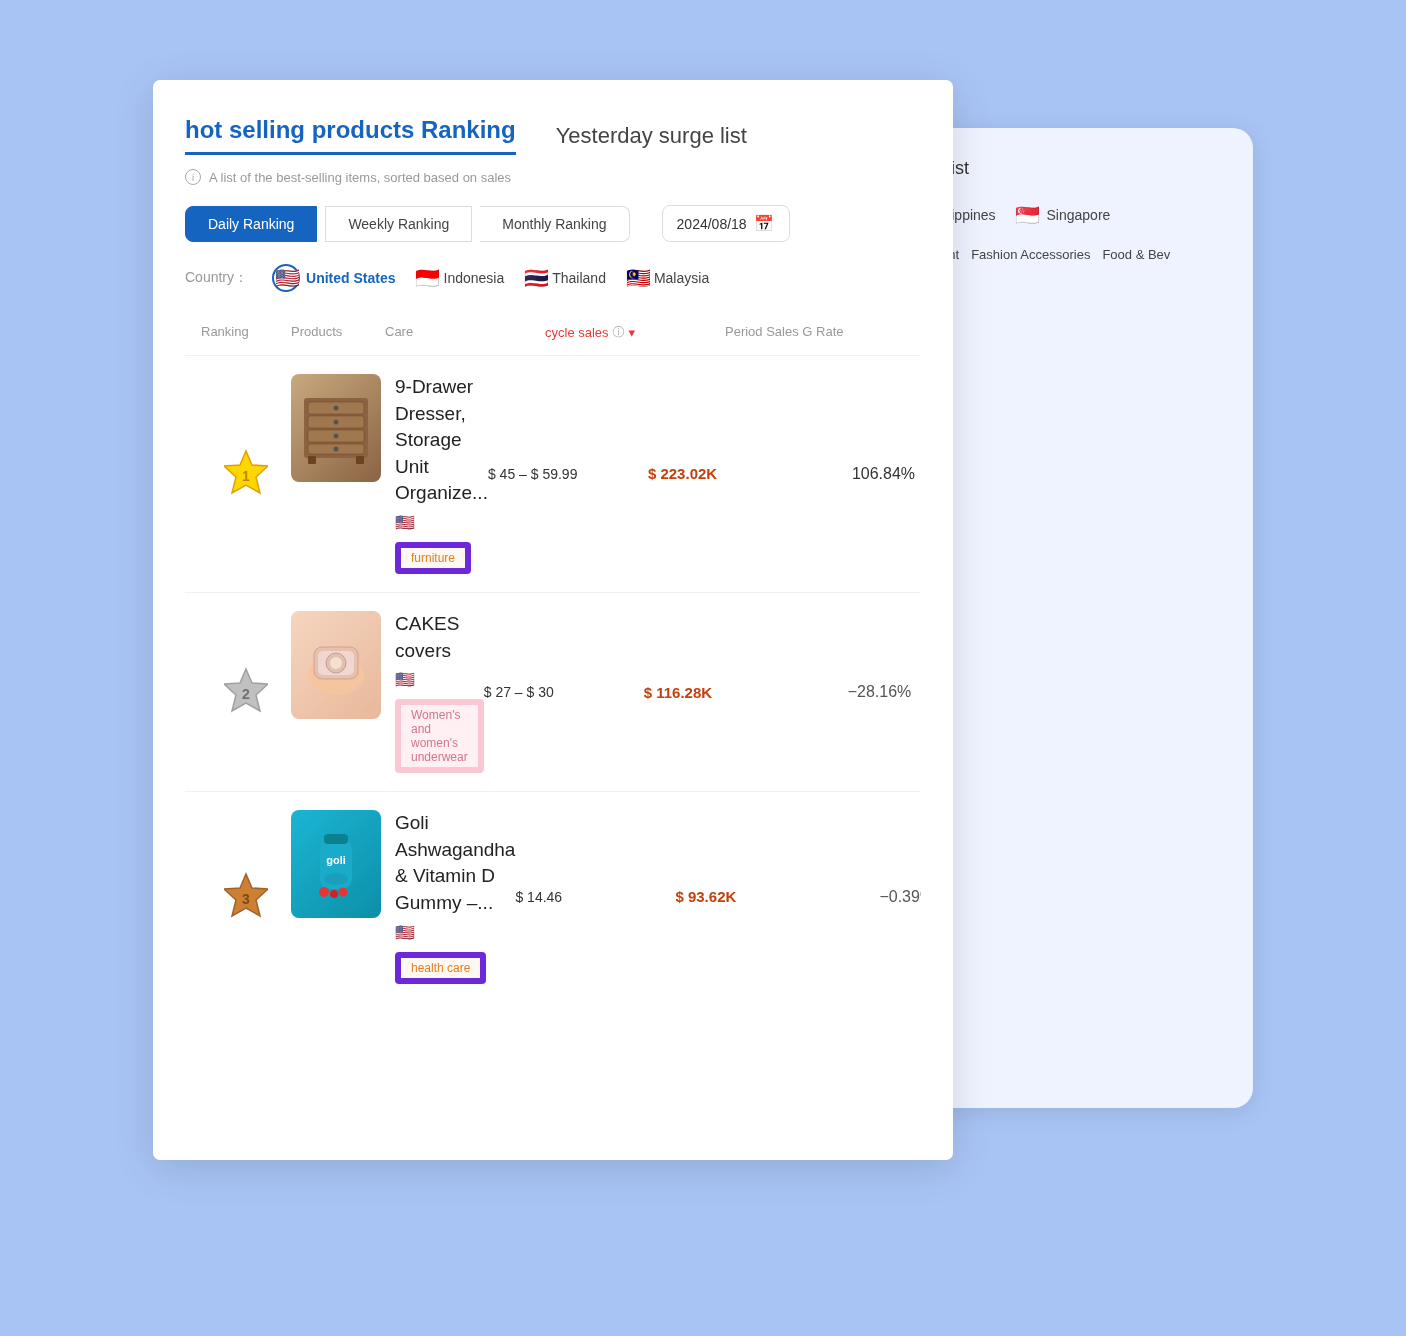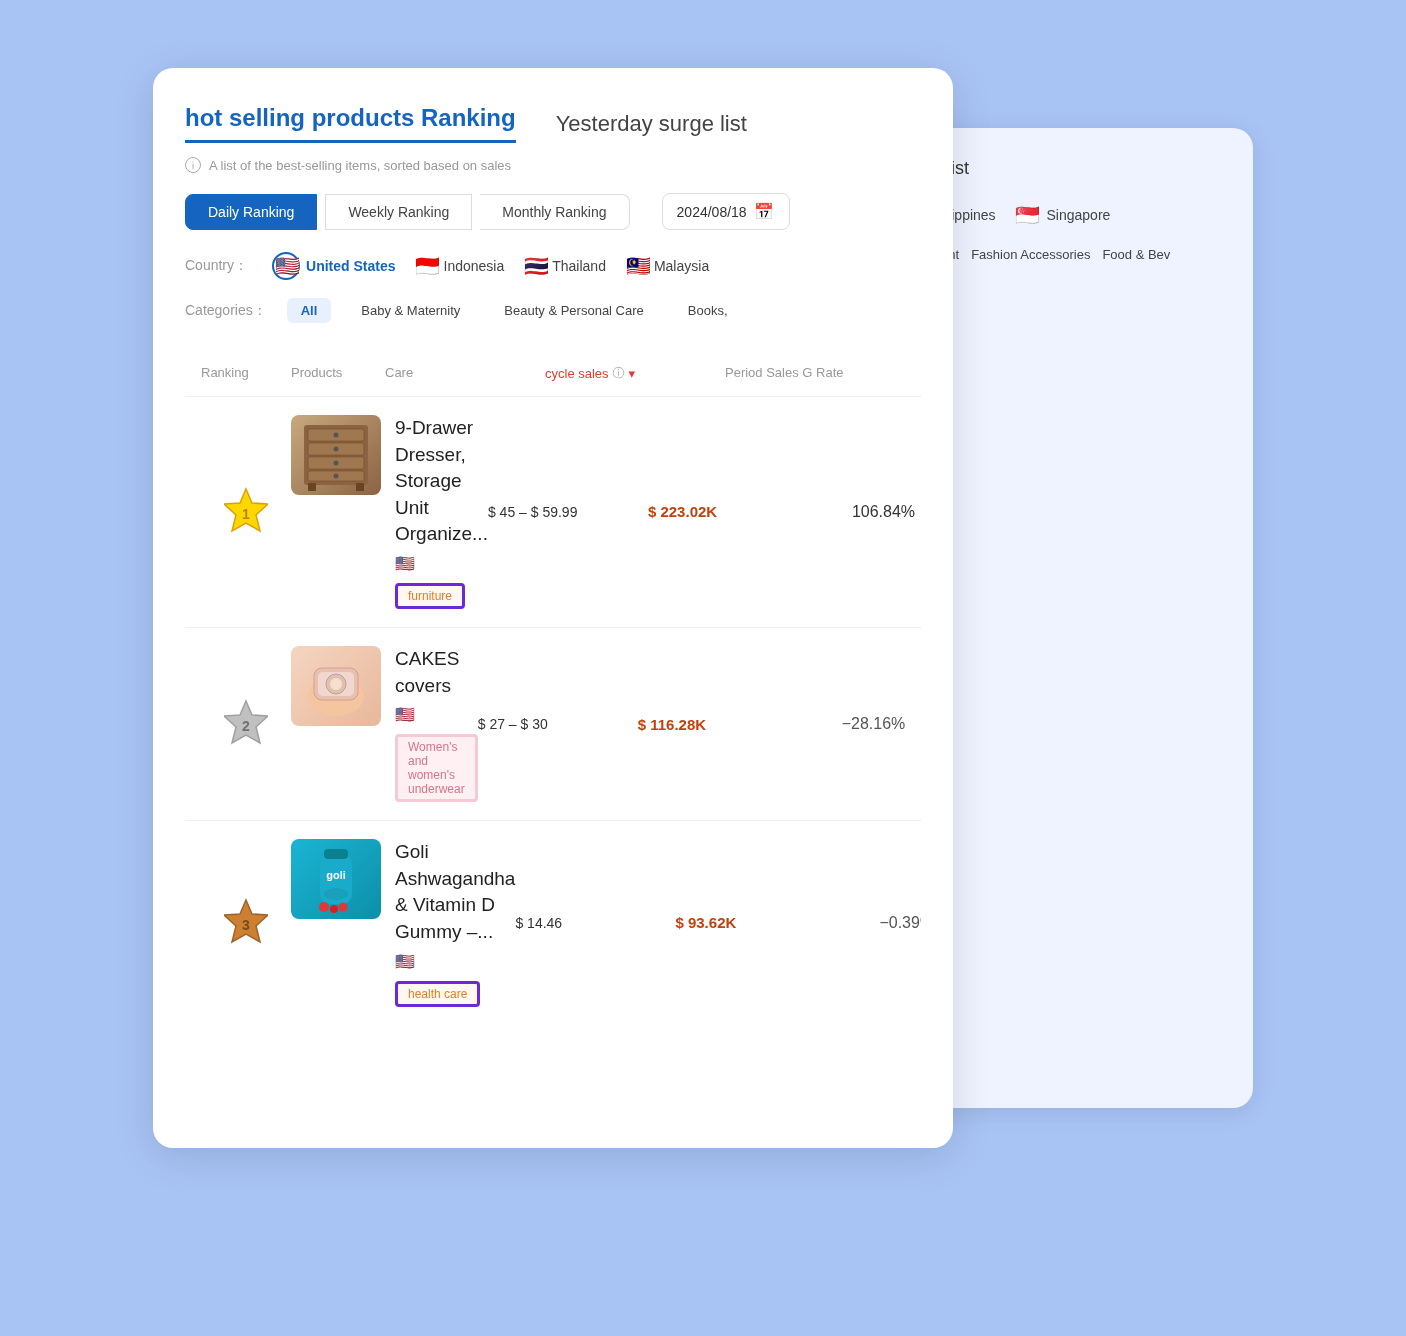--- a/index.html
+++ b/index.html
@@ -56,26 +56,26 @@
       margin-bottom: 20px;
     }
     .back-category-item {
       font-size: 13px;
       color: #444;
     }
 
     
     .main-card {
       position: absolute;
-      top: 0;
+      top: 12px;
       left: 0;
       width: 800px;
       min-height: 1080px;
       background: #fff;
-      border-radius: 20px;
+      border-radius: 7px;
       box-shadow: 0 8px 40px rgba(0,0,0,0.13);
       padding: 36px 32px 40px;
       z-index: 2;
     }
 
     
     .header-tabs {
       display: flex;
       align-items: center;
       gap: 40px;
@@ -281,21 +281,21 @@
     }
 
     
     .product-cell {
       display: flex;
       align-items: flex-start;
       gap: 14px;
     }
     .product-img {
       width: 90px;
-      height: 80px;
+      height: 108px;
       border-radius: 8px;
       object-fit: cover;
       flex-shrink: 0;
       background: #eee;
       display: flex;
       align-items: center;
       justify-content: center;
       font-size: 28px;
       overflow: hidden;
     }
@@ -317,21 +317,21 @@
       line-height: 1.4;
     }
     .product-flag { font-size: 16px; margin-bottom: 6px; display: block; }
     .product-tag {
       display: inline-block;
       padding: 3px 10px;
       border-radius: 4px;
       font-size: 12px;
       color: #e67e22;
       background: #fff8f0;
-      border: 3px solid #6d28d9;
+      border: 6px solid #6d28d9;
       margin-top: 4px;
     }
     .product-tag-pink {
       color: #d4768a;
       background: #fff0f3;
       border-color: #f8c9d2;
     }
 
     .price-cell {
       font-size: 14px;
@@ -413,27 +413,20 @@
       <div class="country-item">
         <span class="flag">🇹🇭</span>
         <span>Thailand</span>
       </div>
       <div class="country-item">
         <span class="flag">🇲🇾</span>
         <span>Malaysia</span>
       </div>
     </div>
 
-    <div class="category-row">
-      <span class="category-label">Categories：</span>
-      <button class="cat-btn active">All</button>
-      <button class="cat-btn">Baby &amp; Maternity</button>
-      <button class="cat-btn">Beauty &amp; Personal Care</button>
-      <button class="cat-btn">Books,</button>
-    </div>
 
     <div class="table-wrap">
 
       <div class="table-header">
         <div>Ranking</div>
         <div>Products</div>
         <div>Care</div>
         <div class="cycle-col">
           <span>cycle sales</span>
           <span style="font-size:12px;color:#aaa;">ⓘ</span>

